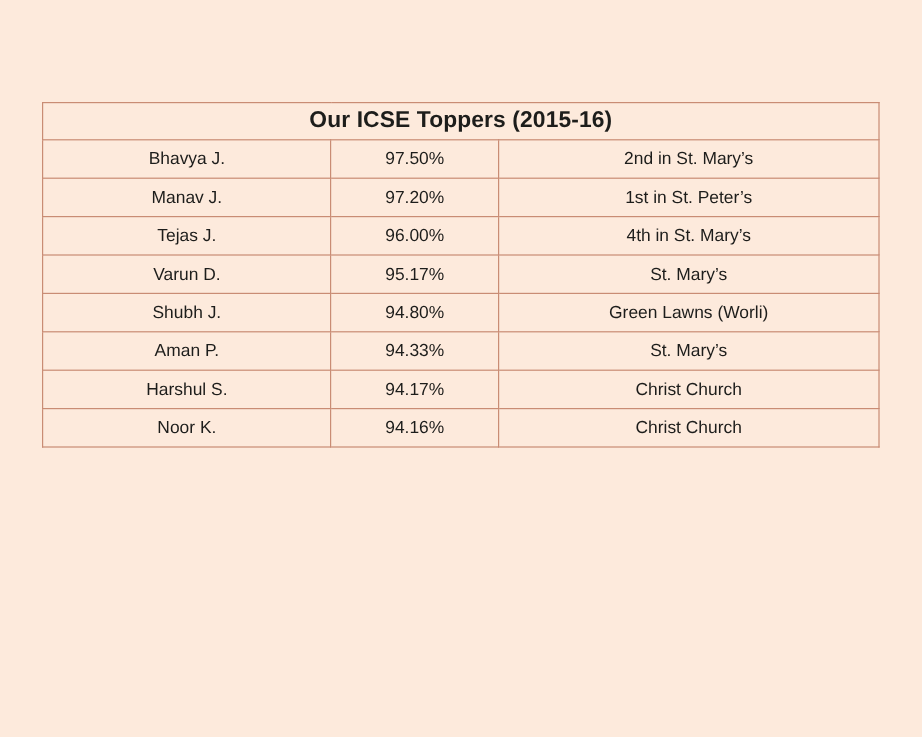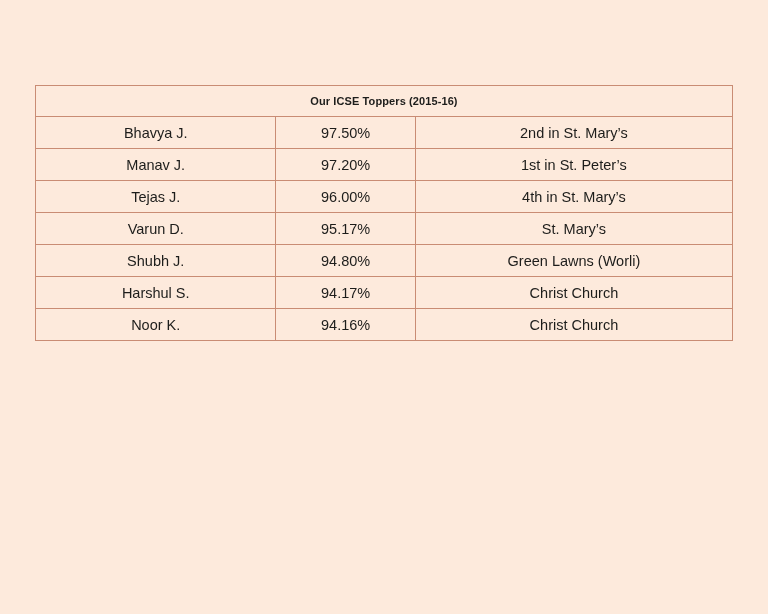--- a/index.html
+++ b/index.html
@@ -34,21 +34,21 @@
   table.toppers td,
   table.toppers th {
     border: 1px solid #c98c74;
     padding: 0;
     text-align: center;
     vertical-align: middle;
     color: #1d1d1b;
   }
   table.toppers th.title-cell {
     height: 30px;
-    font-size: 11px;
+    font-size: 19px;
     font-weight: bold;
     letter-spacing: 0.1px;
   }
   table.toppers td {
     height: 31px;
     font-size: 14.5px;
     font-weight: normal;
     margin-top: 10px;
   }
   col.c-name { width: 34.5%; }
@@ -91,20 +91,25 @@
             <td>Varun D.</td>
             <td>95.17%</td>
             <td>St. Mary’s</td>
           </tr>
           <tr>
             <td>Shubh J.</td>
             <td>94.80%</td>
             <td>Green Lawns (Worli)</td>
           </tr>
           <tr>
+            <td>Aman P.</td>
+            <td>94.33%</td>
+            <td>St. Mary’s</td>
+          </tr>
+          <tr>
             <td>Harshul S.</td>
             <td>94.17%</td>
             <td>Christ Church</td>
           </tr>
           <tr>
             <td>Noor K.</td>
             <td>94.16%</td>
             <td>Christ Church</td>
           </tr>
         </tbody>

